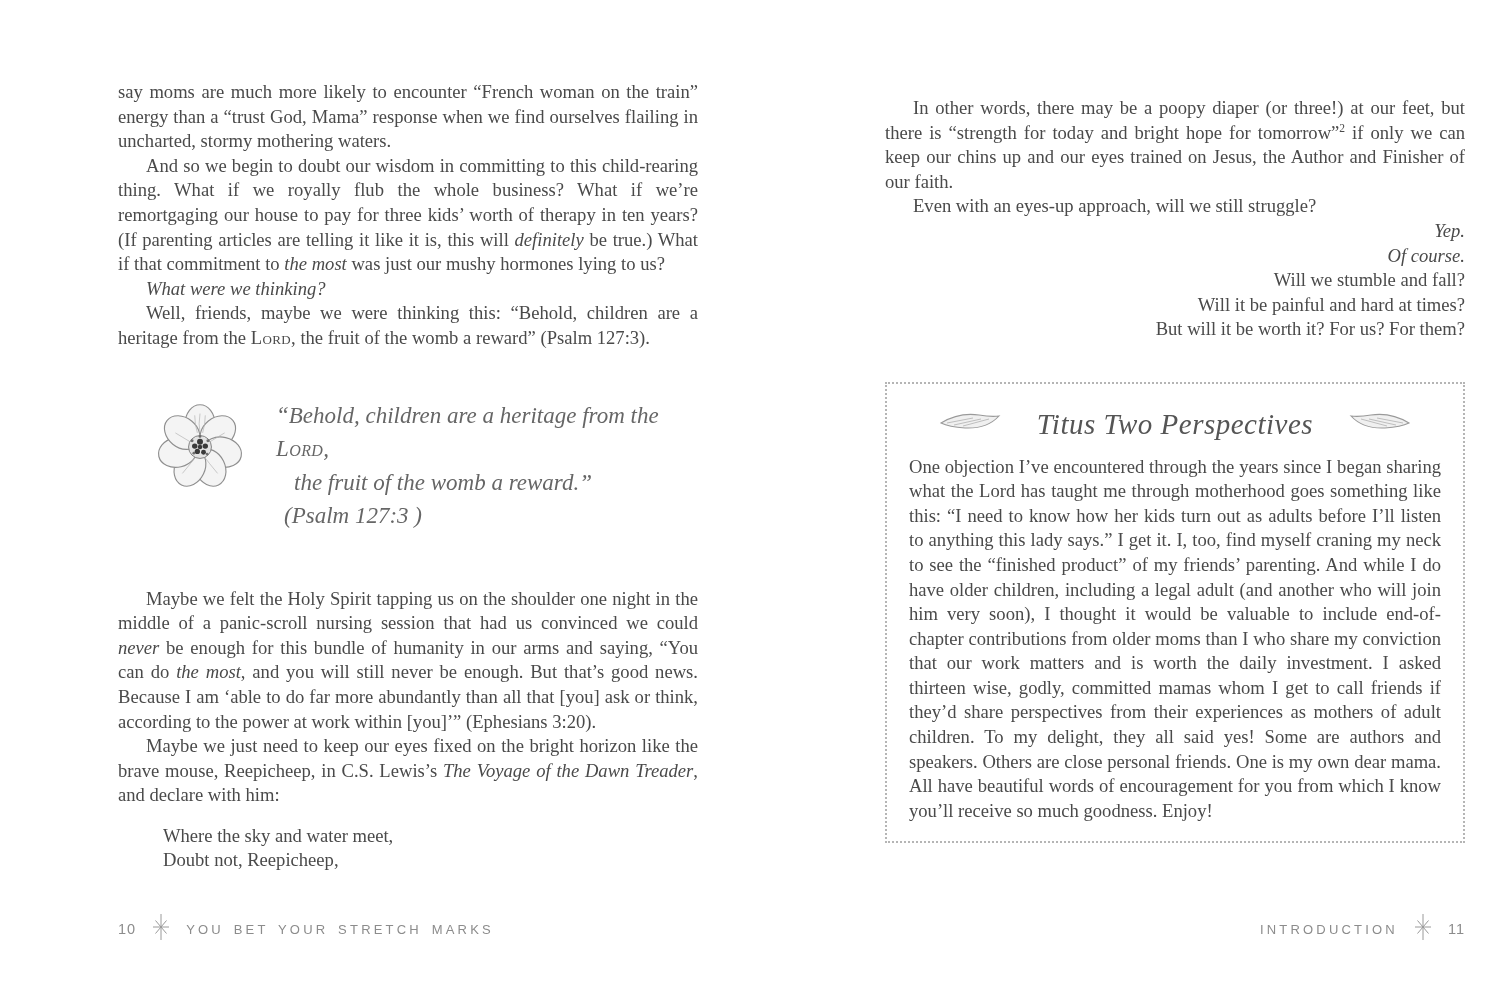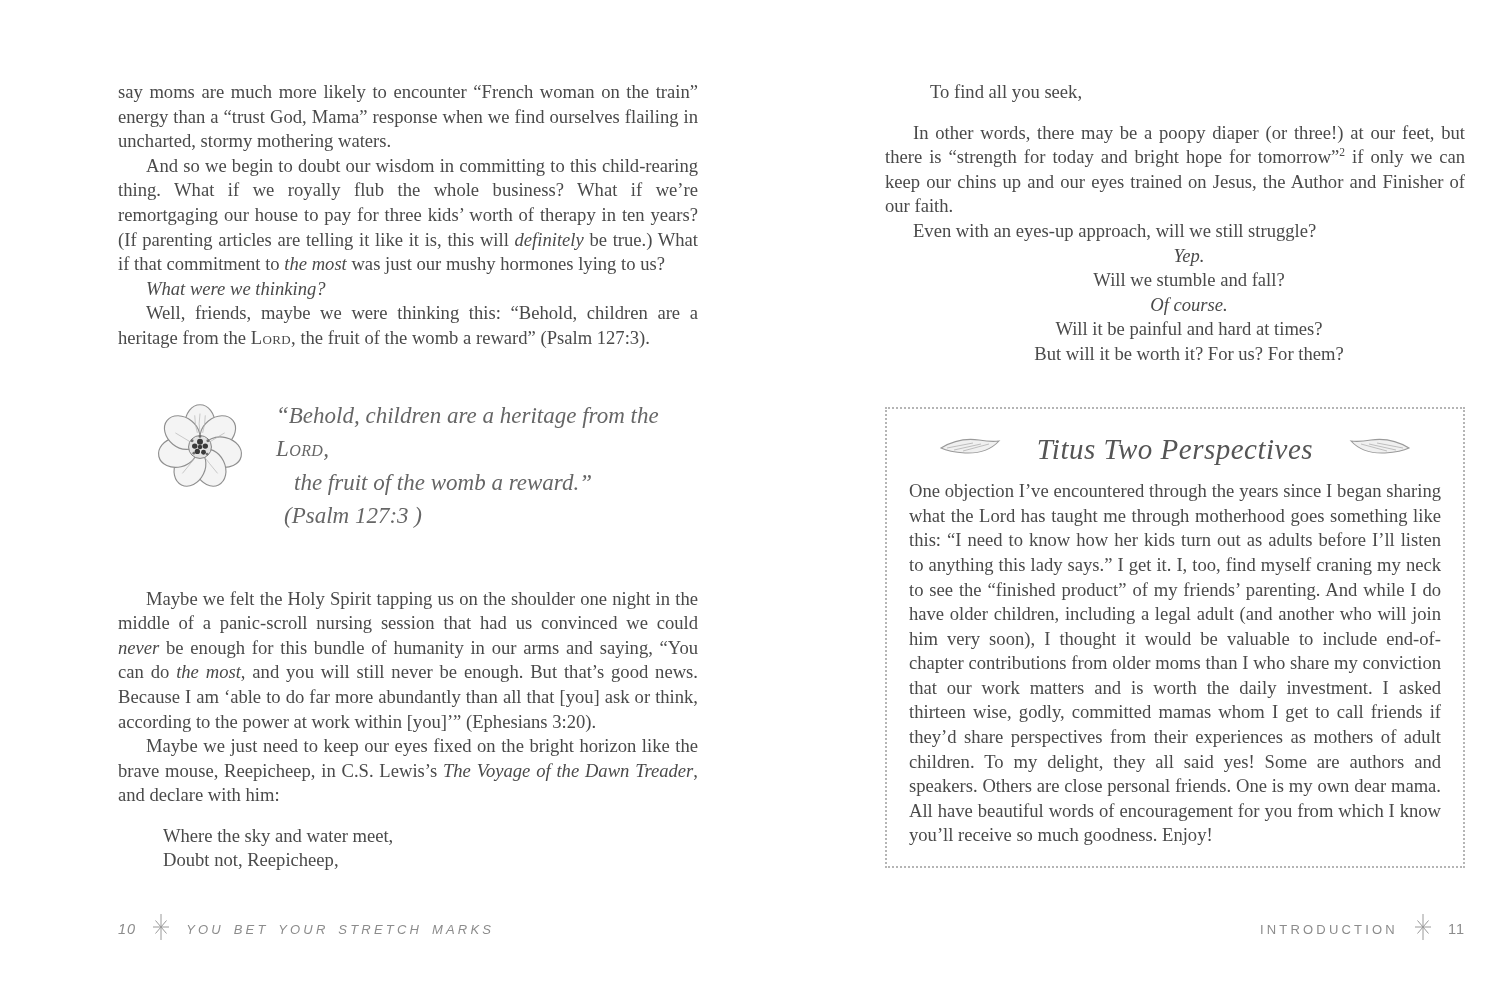--- a/index.html
+++ b/index.html
@@ -37,21 +37,21 @@
   .pq-line2{padding-left:18px;}
   .pq-line3{padding-left:8px;}
   .after-quote{margin-top:54px;}
 
   
   .poem{margin:16px 0 0 45px;text-align:left;}
   .poem-top{margin:0 0 0 45px;text-align:left;}
   .gap-top{margin-top:16px;}
 
   
-  .dialogue div{text-indent:28px;text-align:center;}
+  .dialogue div{text-indent:28px;text-align:right;}
 
   
   .titus-box{
     box-sizing:border-box;width:580px;margin-top:40px;
     border:2px dotted #b5b5b5;
     padding:24px 22px 18px 22px;
   }
   .box-header{
     display:flex;align-items:center;justify-content:center;
     gap:36px;margin:2px 0 16px 0;
@@ -62,21 +62,21 @@
   }
   .box-body{text-align:justify;}
 
   
   .footer{
     position:absolute;top:913px;
     display:flex;align-items:center;gap:14px;
     font-family:"Liberation Sans", sans-serif;
     color:#8c8c8c;
   }
-  .footer-left{left:78px;font-style:italic;}
+  .footer-left{left:78px;}
   .footer-right{right:75px;}
   .running-title{font-size:13px;letter-spacing:3.2px;word-spacing:3px;}
   .page-num{font-size:14.5px;letter-spacing:1px;}
   .icon{flex:0 0 auto;display:inline-block;}
 </style>
 </head>
 <body>
 
 <div class="spread">
 
@@ -146,30 +146,29 @@
     <p class="indent">Maybe we just need to keep our eyes fixed on the bright horizon like the brave mouse, Reepicheep, in C.S. Lewis’s <i>The Voyage of the Dawn Treader</i>, and declare with him:</p>
 
     <div class="poem">
       <div>Where the sky and water meet,</div>
       <div>Doubt not, Reepicheep,</div>
     </div>
   </div>
 
   <div class="page-col page-right">
     <div class="poem-top">
-      <div>To find all you seek,</div>
     </div>
 
     <p class="indent gap-top">In other words, there may be a poopy diaper (or three!) at our feet, but there is “strength for today and bright hope for tomorrow”<sup>2</sup> if only we can keep our chins up and our eyes trained on Jesus, the Author and Finisher of our faith.</p>
     <p class="indent" style="text-align:left;">Even with an eyes-up approach, will we still struggle?</p>
 
     <div class="dialogue">
       <div><i>Yep.</i></div>
+      <div><i>Of course.</i></div>
       <div>Will we stumble and fall?</div>
-      <div><i>Of course.</i></div>
       <div>Will it be painful and hard at times?</div>
       <div>But will it be worth it? For us? For them?</div>
     </div>
 
     <div class="titus-box">
       <div class="box-header">
         <span class="icon">
           <svg width="62" height="22" viewBox="0 0 62 22">
             <path d="M2 13 Q20 2 40 5 Q52 7 60 6 Q48 19 26 18 Q10 17 2 13 Z" fill="#f0f0f0" stroke="#9a9a9a" stroke-width="1.1"></path>
             <path d="M8 13 L34 8 M15 15 L42 9 M24 16 L50 9" stroke="#b0b0b0" stroke-width="0.8" fill="none"></path>

